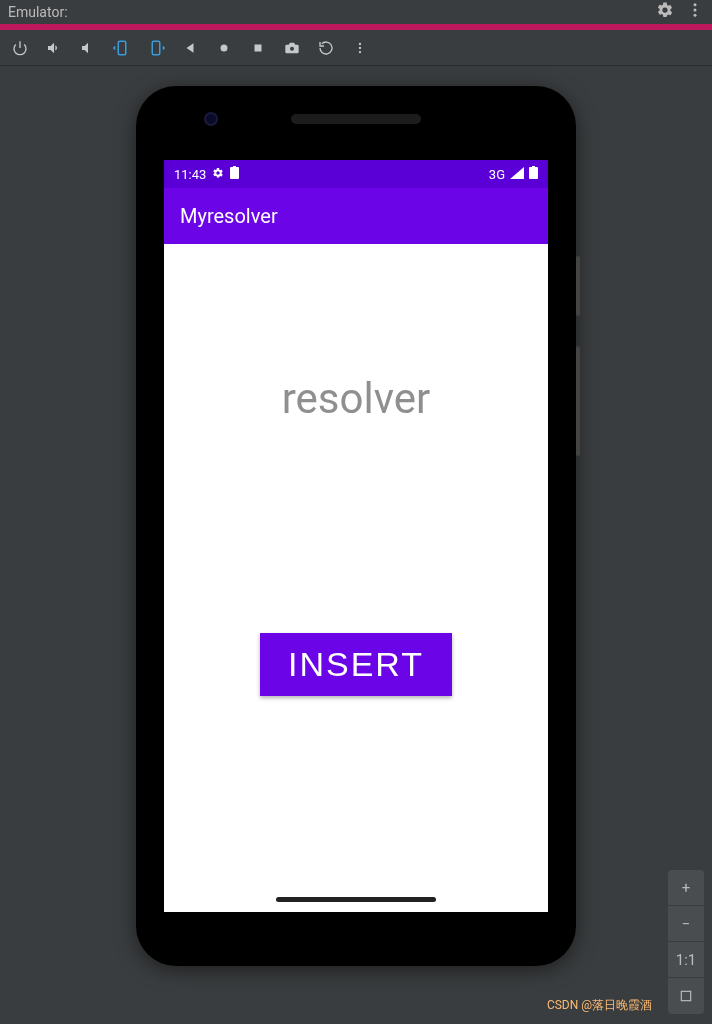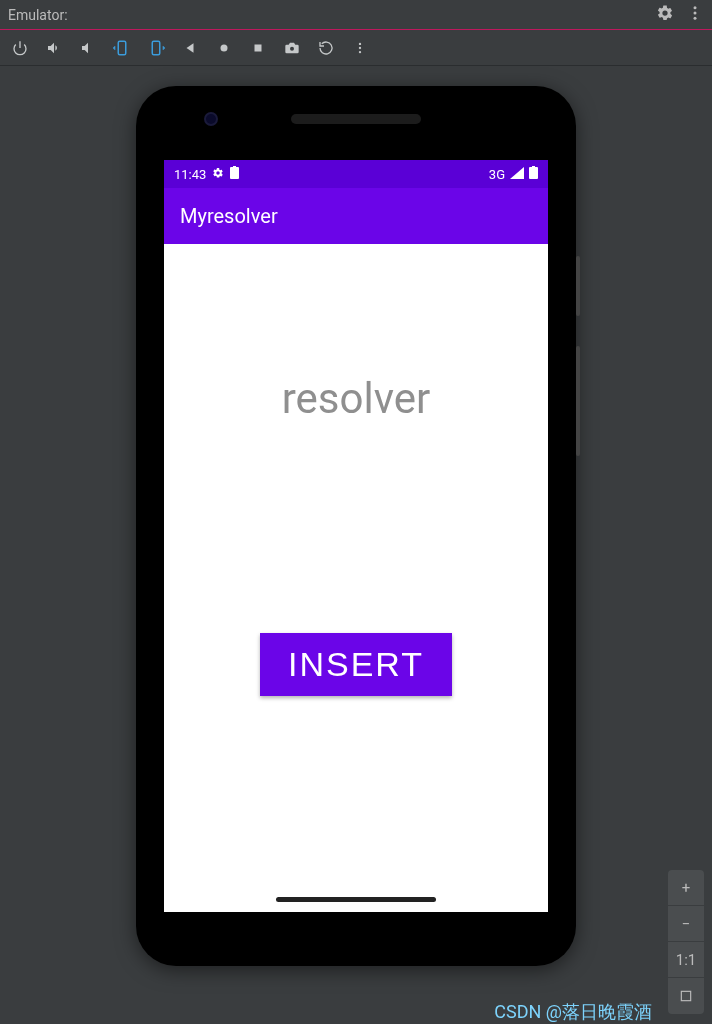--- a/index.html
+++ b/index.html
@@ -10,21 +10,21 @@
       font-family: -apple-system, "Segoe UI", Roboto, sans-serif;
       overflow: hidden;
       position: relative;
     }
     .header-bar {
       height: 30px;
       background: #3a3d3f;
       display: flex;
       align-items: center;
       padding: 0 8px;
-      border-bottom: 1px solid #be185d;
+      border-bottom: 6px solid #be185d;
     }
     .header-label {
       color: #bbb;
       font-size: 14px;
       margin-right: 16px;
     }
     .tab {
       display: flex;
       align-items: center;
       gap: 6px;
@@ -207,24 +207,24 @@
       align-items: center;
       justify-content: center;
       color: #bbb;
       font-size: 15px;
       border-bottom: 1px solid #3a3d3f;
     }
     .zoom-btn:last-child { border-bottom: none; font-size: 11px; }
 
     .watermark {
       position: absolute;
-      bottom: 0;
+      bottom: 10px;
       right: 60px;
-      color: #7dd3fc;
-      font-size: 18px;
+      color: #fdba74;
+      font-size: 12px;
     }
   </style>
 </head>
 <body>
 
 <div class="header-bar">
   <span class="header-label">Emulator:</span>
   <div class="header-right">
     <span><svg width="18" height="18" viewBox="0 0 24 24" fill="#bbb">
           <path d="M19.14,12.94a7,7,0,0,0,.05-.94,7,7,0,0,0-.05-.94l2-1.58a.5.5,0,0,0,.12-.64l-1.9-3.3a.5.5,0,0,0-.6-.22l-2.4,1a7,7,0,0,0-1.62-.94l-.36-2.54A.5.5,0,0,0,13.9,2H10.1a.5.5,0,0,0-.49.42L9.25,5a7,7,0,0,0-1.62.94l-2.4-1a.5.5,0,0,0-.6.22l-1.9,3.3a.5.5,0,0,0,.12.64l2,1.58a7,7,0,0,0,0,1.88l-2,1.58a.5.5,0,0,0-.12.64l1.9,3.3a.5.5,0,0,0,.6.22l2.4-1a7,7,0,0,0,1.62.94l.36,2.54a.5.5,0,0,0,.49.42h3.8a.5.5,0,0,0,.49-.42L14.75,19a7,7,0,0,0,1.62-.94l2.4,1a.5.5,0,0,0,.6-.22l1.9-3.3a.5.5,0,0,0-.12-.64ZM12,15.5A3.5,3.5,0,1,1,15.5,12,3.5,3.5,0,0,1,12,15.5Z"></path>

